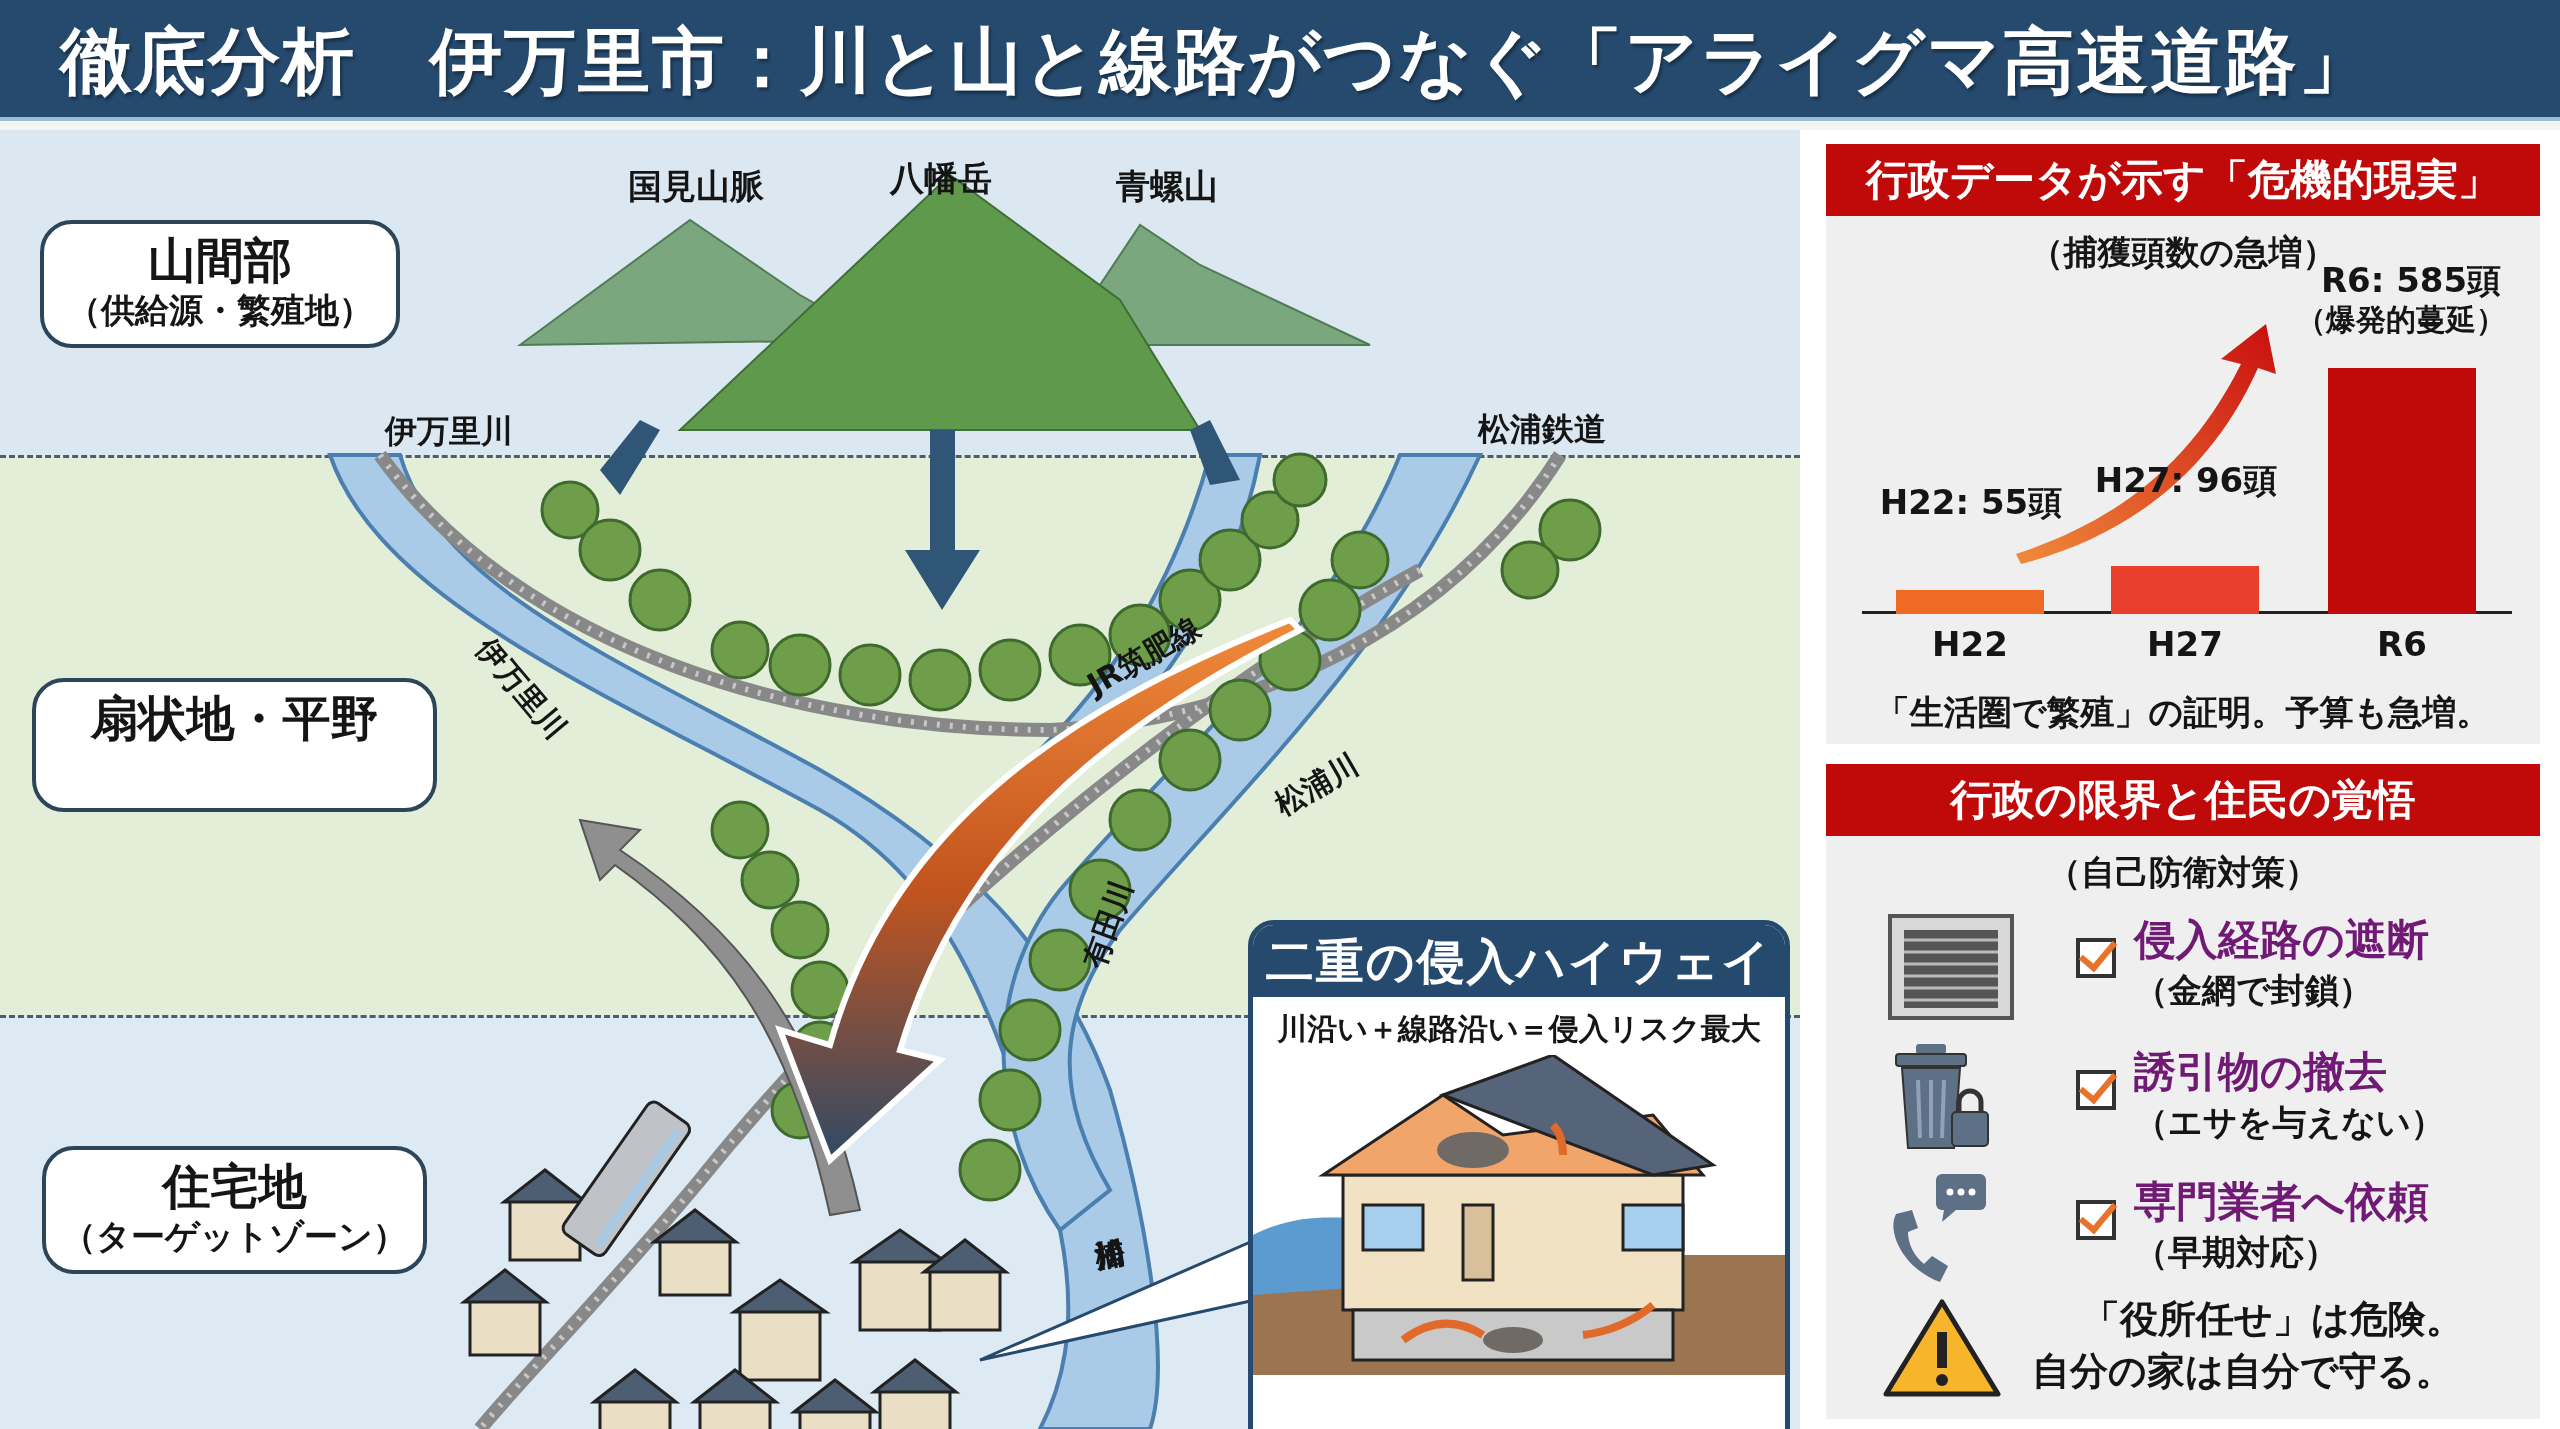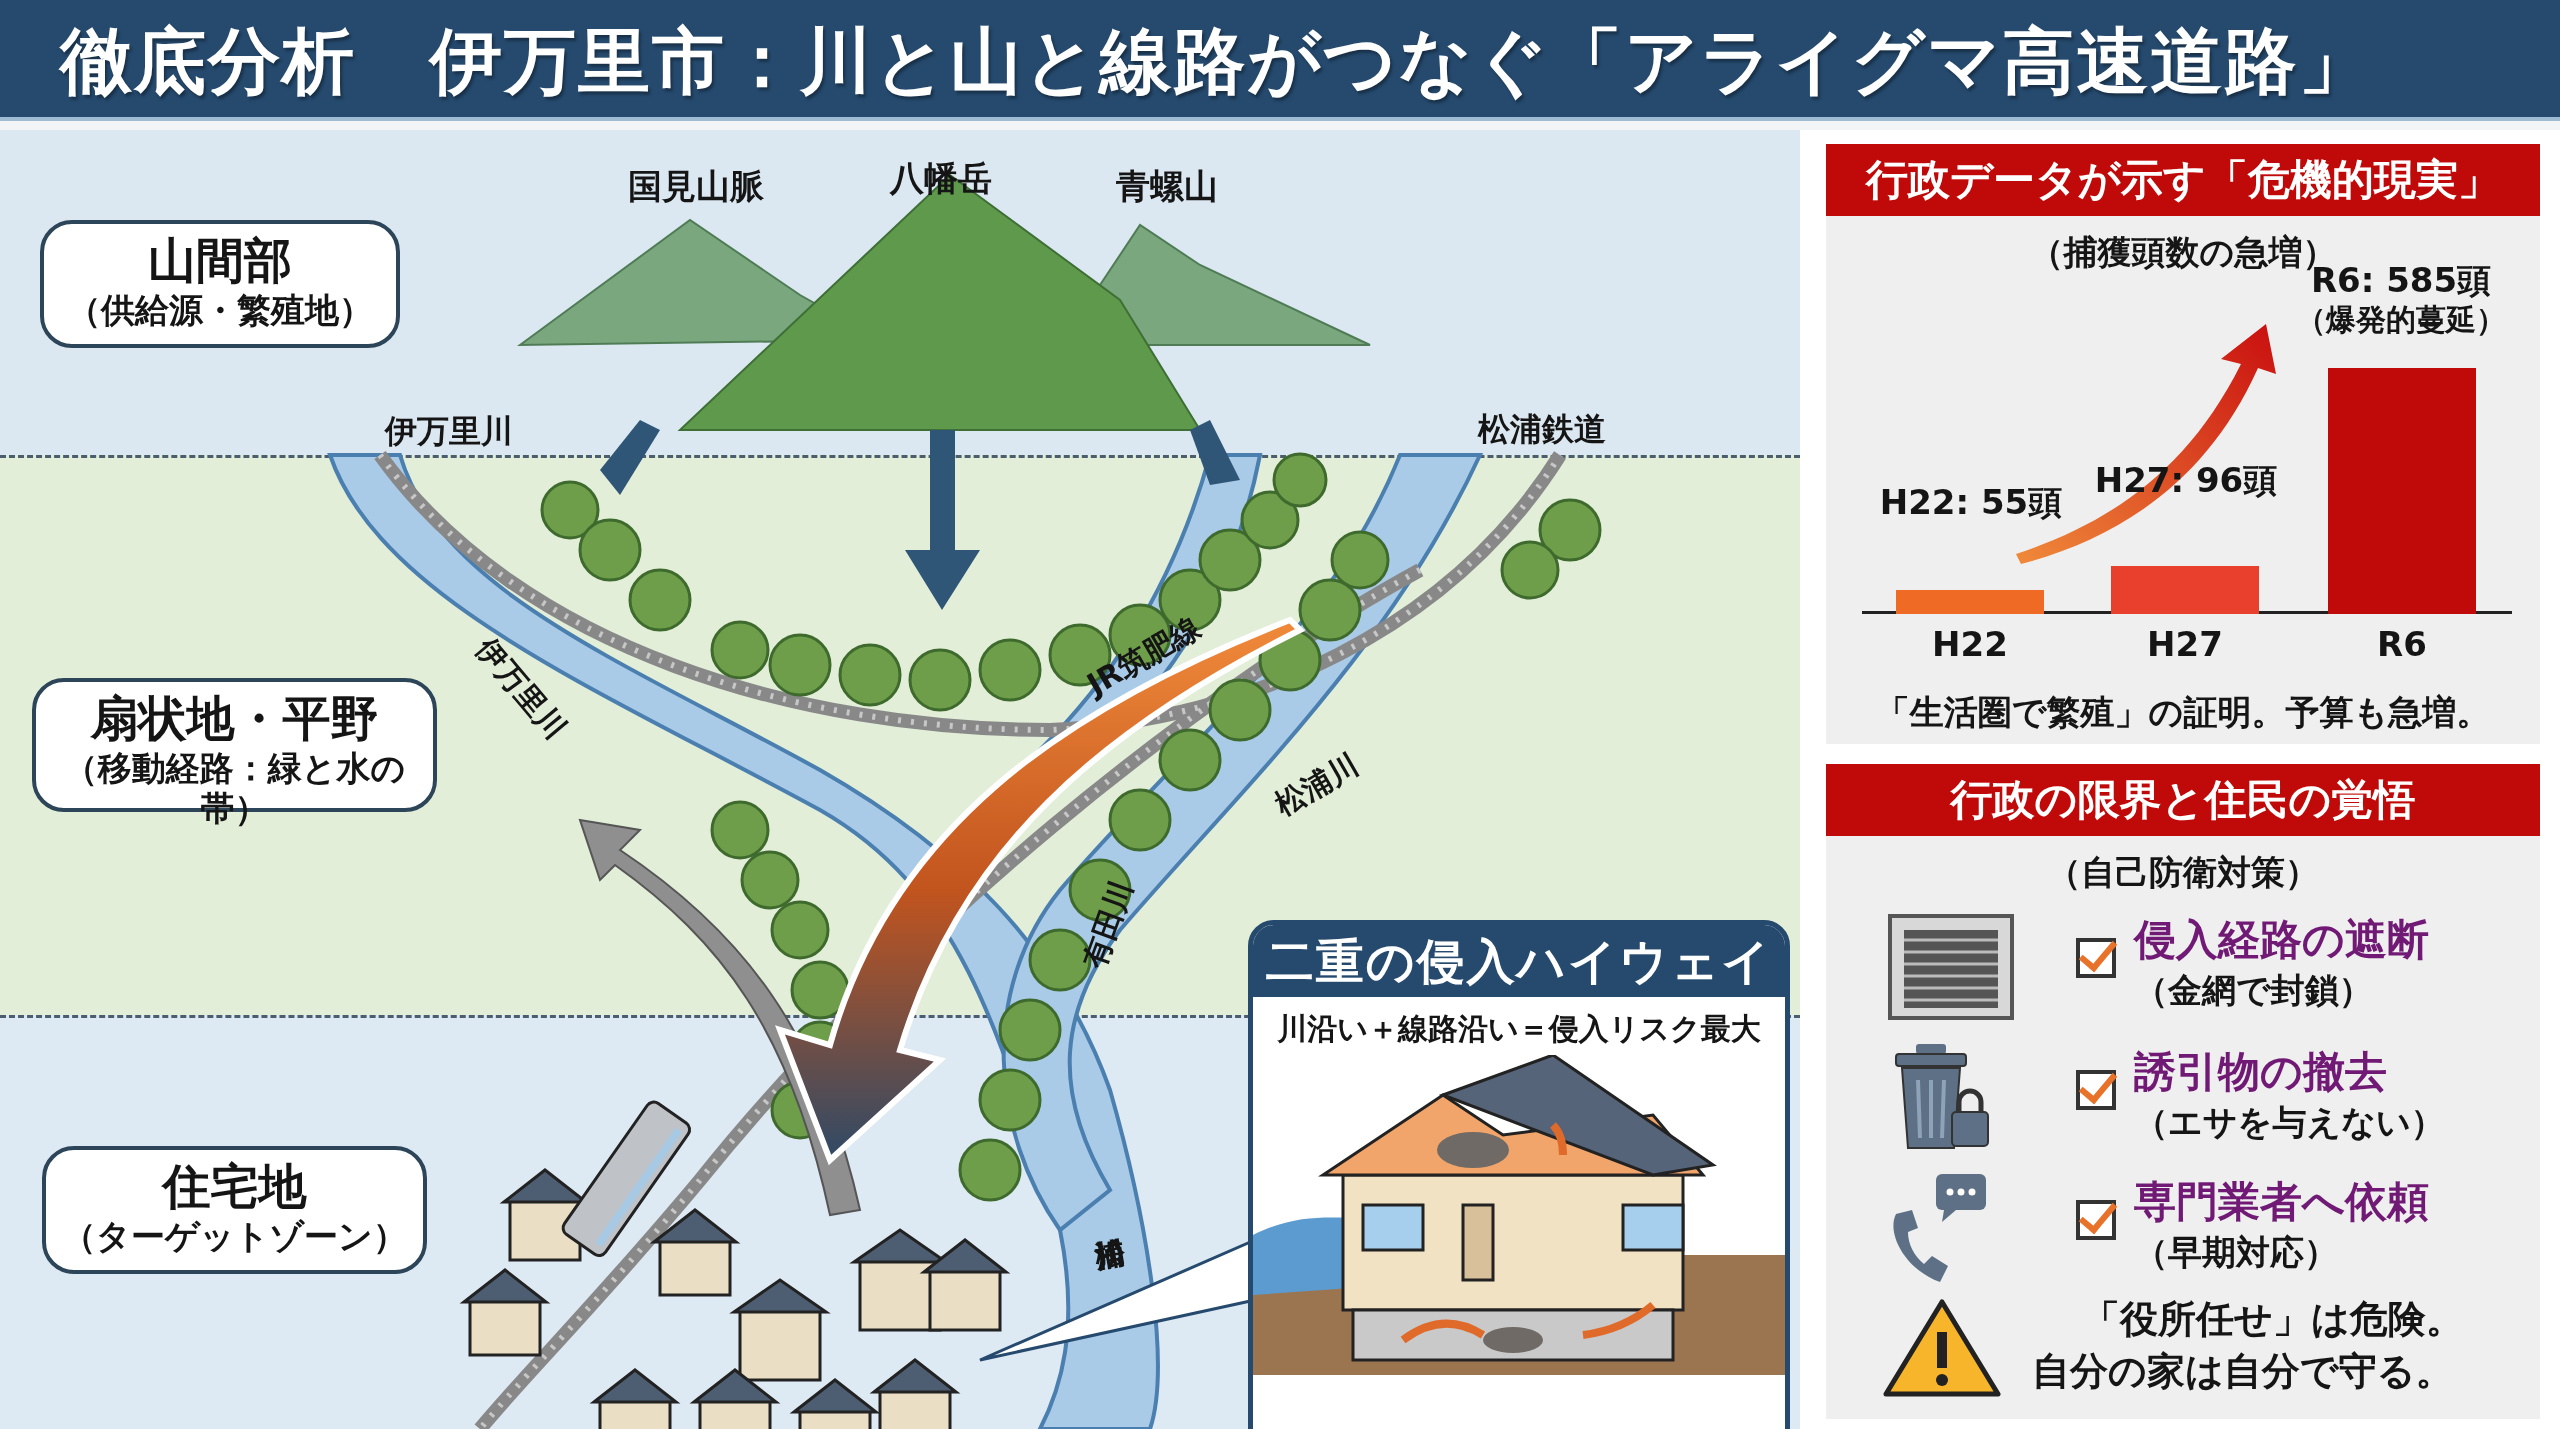--- a/index.html
+++ b/index.html
@@ -205,21 +205,20 @@
 
     <polygon points="980,1230 1255,1110 1255,1170" fill="#ffffff" stroke="#254a6e" stroke-width="3"></polygon>
   </svg>
 
   <div class="zone-label" style="left:40px; top:90px; width:360px; height:128px; padding-top:8px;">
     <span class="main">山間部</span>
     <span class="sub">（供給源・繁殖地）</span>
   </div>
   <div class="zone-label" style="left:32px; top:548px; width:405px; height:134px; padding-top:8px;">
     <span class="main">扇状地・平野</span>
-    <span class="sub">（移動経路：緑と水の帯）</span>
   </div>
   <div class="zone-label" style="left:42px; top:1016px; width:385px; height:128px; padding-top:8px;">
     <span class="main">住宅地</span>
     <span class="sub">（ターゲットゾーン）</span>
   </div>
 
   <div class="place" style="left:628px; top:34px;">国見山脈</div>
   <div class="place" style="left:890px; top:26px;">八幡岳</div>
   <div class="place" style="left:1116px; top:34px;">青螺山</div>
   <div class="place" style="left:385px; top:280px; font-size:32px;">伊万里川</div>
@@ -274,21 +273,21 @@
       </svg>
       <div class="axis"></div>
 
       <div class="bar" style="left:70px; width:148px; height:24px; background:#ef6a24;"></div>
       <div class="bar-val" style="left:40px; top:206px; width:210px;">H22: 55頭</div>
 
       <div class="bar" style="left:285px; width:148px; height:48px; background:#e8402c;"></div>
       <div class="bar-val" style="left:255px; top:184px; width:210px;">H27: 96頭</div>
 
       <div class="bar" style="left:502px; width:148px; height:246px; background:#c00a0a;"></div>
-      <div class="bar-val" style="left:470px; top:-16px; width:210px;">R6: 585頭</div>
+      <div class="bar-val" style="left:480px; top:-16px; width:210px;">R6: 585頭</div>
       <div class="bar-val" style="left:470px; top:26px; width:210px; font-size:30px;">（爆発的蔓延）</div>
 
       <div class="xtick" style="left:69px;">H22</div>
       <div class="xtick" style="left:284px;">H27</div>
       <div class="xtick" style="left:501px;">R6</div>
     </div>
 
     <div class="card-foot">「生活圏で繁殖」の証明。予算も急増。</div>
   </div>
 

